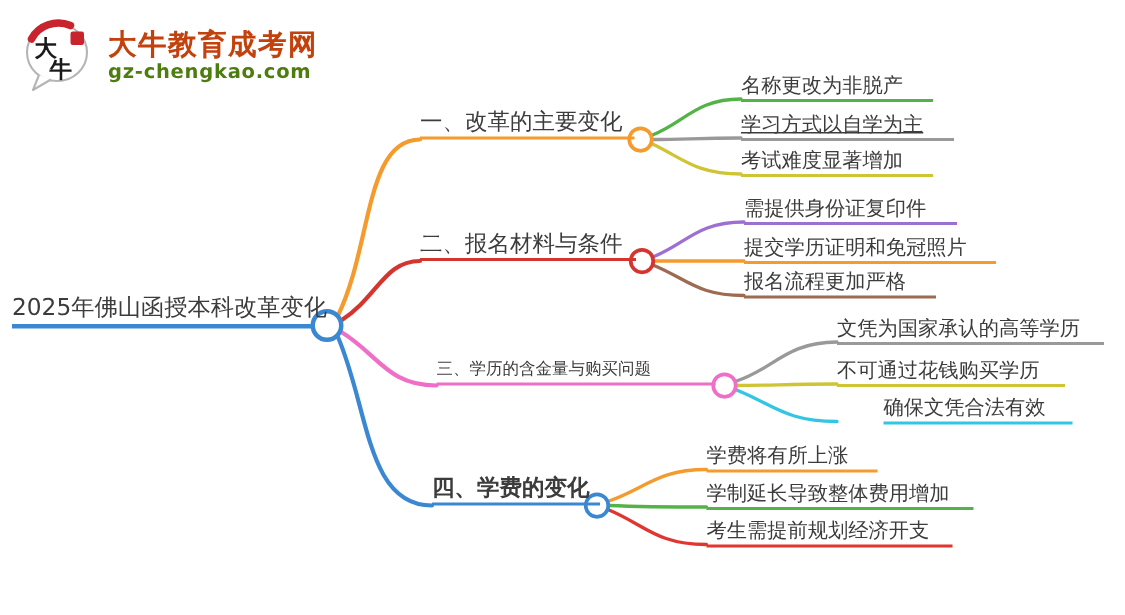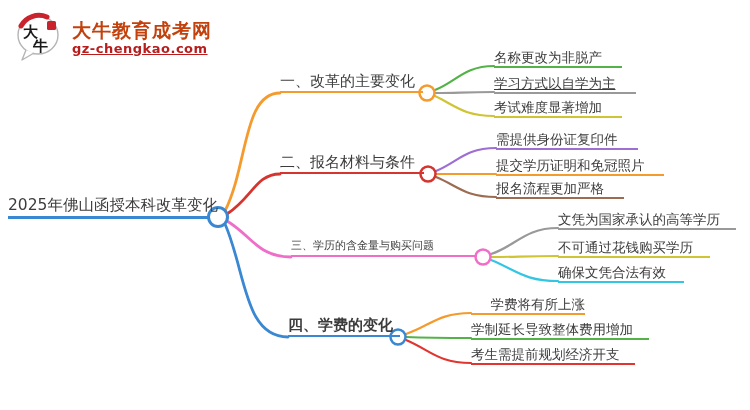--- a/index.html
+++ b/index.html
@@ -86,37 +86,37 @@
       <ellipse cx="24" cy="23" rx="20" ry="19" fill="#ffffff" stroke="#b5b5b5" stroke-width="1.4"></ellipse>
       <path d="M 12 38 L 8 48 L 20 41" fill="#ffffff" stroke="#b5b5b5" stroke-width="1.4" stroke-linejoin="round"></path>
       <path d="M 7 14 A 20 19 0 0 1 33 5" fill="none" stroke-width="5" stroke-linecap="round" style="stroke: rgb(201, 35, 45);"></path>
       <rect x="33" y="9" width="9" height="9" rx="1.5" style="fill: rgb(201, 35, 45);"></rect>
       <text x="9" y="25" font-size="15" font-weight="bold" fill="#1a1a1a" font-family="'DejaVu Serif','Liberation Serif',serif">大</text>
       <text x="19" y="39" font-size="15" font-weight="bold" fill="#1a1a1a" font-family="'DejaVu Serif','Liberation Serif',serif">牛</text>
     </svg>
   </div>
   <div class="logo-text">
     <div class="logo-title" style="color: #c2410c;">大牛教育成考网</div>
-    <div class="logo-domain" style="color: #b91c1c; text-decoration: underline;">gz-chengkao.com</div>
+    <div class="logo-domain" style="color: #4d7c0f;">gz-chengkao.com</div>
   </div>
 </div>
 
 <div class="node central-node" style="border-bottom-color: rgb(58, 135, 210);">2025年佛山函授本科改革变化</div>
 
 <div class="node branch-label b1" style="border-bottom-color: rgb(245, 155, 45);">一、改革的主要变化</div>
 <div class="node child-label b1c1" style="border-bottom-color: rgb(84, 179, 72);">名称更改为非脱产</div>
 <div class="node child-label b1c2" style="border-bottom-color: rgb(153, 153, 153);">学习方式以自学为主</div>
 <div class="node child-label b1c3" style="border-bottom-color: rgb(207, 196, 51);">考试难度显著增加</div>
 
 <div class="node branch-label b2" style="border-bottom-color: rgb(213, 53, 47);">二、报名材料与条件</div>
 <div class="node child-label b2c1" style="border-bottom-color: rgb(157, 111, 210);">需提供身份证复印件</div>
 <div class="node child-label b2c2" style="border-bottom-color: rgb(245, 155, 45);">提交学历证明和免冠照片</div>
 <div class="node child-label b2c3" style="border-bottom-color: rgb(157, 106, 82);">报名流程更加严格</div>
 
 <div class="node branch-label b3" style="border-bottom-color: rgb(239, 111, 200);">三、学历的含金量与购买问题</div>
 <div class="node child-label b3c1" style="border-bottom-color: rgb(153, 153, 153);">文凭为国家承认的高等学历</div>
 <div class="node child-label b3c2" style="border-bottom-color: rgb(207, 196, 51);">不可通过花钱购买学历</div>
-<div class="node child-label b3c3" style="border-bottom-color: rgb(51, 198, 227);">确保文凭合法有效</div>
+<div class="node child-label b3c3" style="border-bottom-color: rgb(51, 198, 227); margin-left: 31px;">确保文凭合法有效</div>
 
 <div class="node branch-label b4" style="border-bottom-color: rgb(58, 135, 210); font-weight: bold;">四、学费的变化</div>
-<div class="node child-label b4c1" style="border-bottom-color: rgb(245, 155, 45); text-align: right;">学费将有所上涨</div>
+<div class="node child-label b4c1" style="border-bottom-color: rgb(245, 155, 45);">学费将有所上涨</div>
 <div class="node child-label b4c2" style="border-bottom-color: rgb(84, 179, 72);">学制延长导致整体费用增加</div>
 <div class="node child-label b4c3" style="border-bottom-color: rgb(224, 54, 47);">考生需提前规划经济开支</div>
 
 </body></html>

